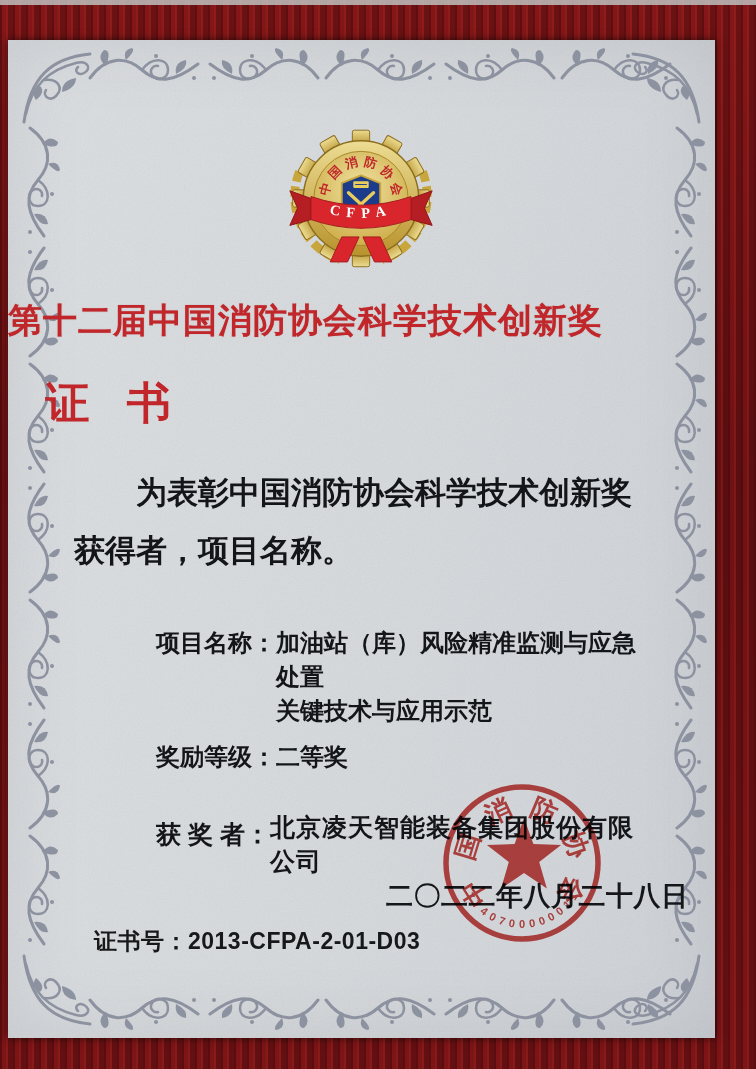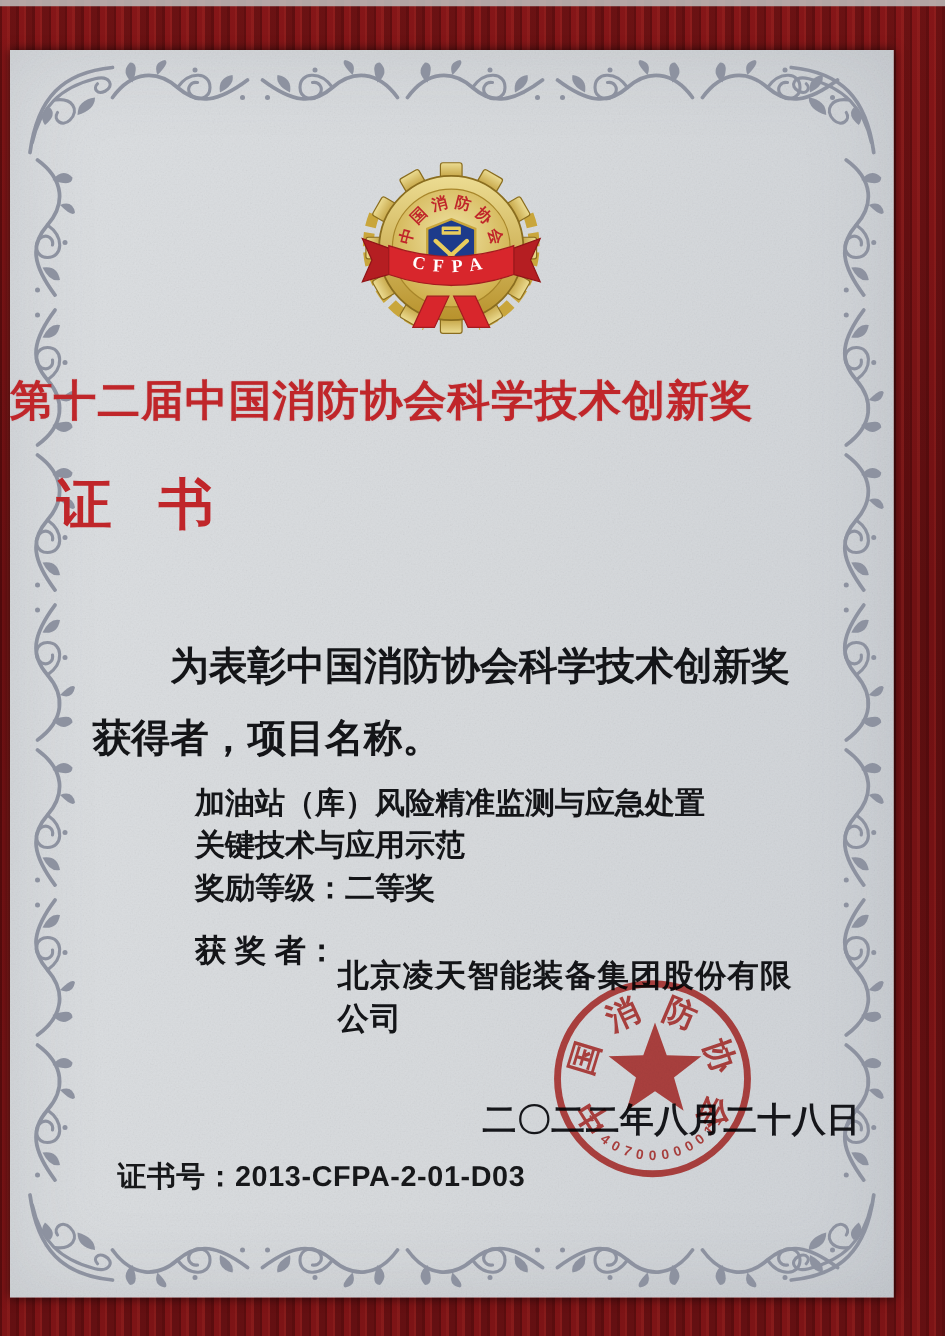--- a/index.html
+++ b/index.html
@@ -26,33 +26,33 @@
     position:absolute;top:334px;left:0;width:100%;text-align:left;
     font-size:44px;font-weight:900;color:#c0262a;
     letter-spacing:.85em;text-indent:.85em;
     font-family:"Liberation Serif",serif;
   }
   .serial{
     position:absolute;top:405px;right:116px;
     font-size:25px;font-weight:800;color:#17181a;
   }
   .body-text{
-    position:absolute;top:464px;left:66px;right:72px;
+    position:absolute;top:424px;left:66px;right:72px;
     font-size:31px;line-height:58px;font-weight:600;color:#141518;
     font-family:"Liberation Serif",serif;
   }
   .body-text .indent{text-indent:2em;display:block;}
   .details{
     position:absolute;top:586px;left:148px;right:60px;
     font-size:24px;font-weight:800;color:#141518;line-height:34px;
   }
   .drow{display:flex;align-items:flex-start;}
   .drow .lbl{white-space:nowrap;}
-  .drow.grade{}
-  .drow.winner{margin-top:16px;font-size:25px;}
+  .drow.grade{margin-top:12px;}
+  .drow.winner{margin-top:16px;font-size:25px;align-items:center;}
   .drow.winner .val{letter-spacing:1px;margin-top:20px;}
   .date-line{
     position:absolute;left:378px;top:838px;z-index:2;
     font-size:27px;font-weight:800;color:#15161a;letter-spacing:.5px;
   }
   .seal{position:absolute;left:429px;top:738px;z-index:5;opacity:.87;mix-blend-mode:multiply;}
   .footer-no{
     position:absolute;left:86px;top:886px;
     font-size:23px;font-weight:800;color:#17181a;letter-spacing:.5px;
   }
@@ -203,20 +203,21 @@
     <div class="title1">第十二届中国消防协会科学技术创新奖</div>
     <div class="title2">证书</div>
 
     <div class="body-text">
       <span class="indent">为表彰中国消防协会科学技术创新奖</span>
       <span>获得者，项目名称。</span>
     </div>
 
     <div class="details">
       <div class="drow project">
+        <span class="lbl">项目名称：</span>
         <span class="val">
           <span>加油站（库）风险精准监测与应急处置</span><br>
           <span>关键技术与应用示范</span>
         </span>
       </div>
       <div class="drow grade">
         <span class="lbl">奖励等级：</span>
         <span class="val">二等奖</span>
       </div>
       <div class="drow winner">

